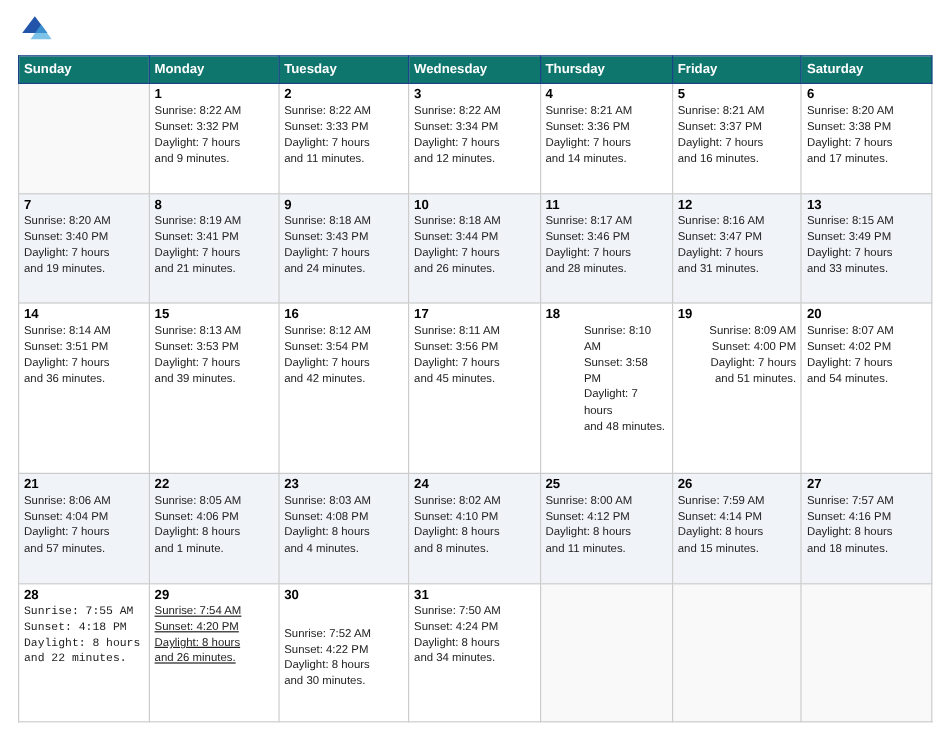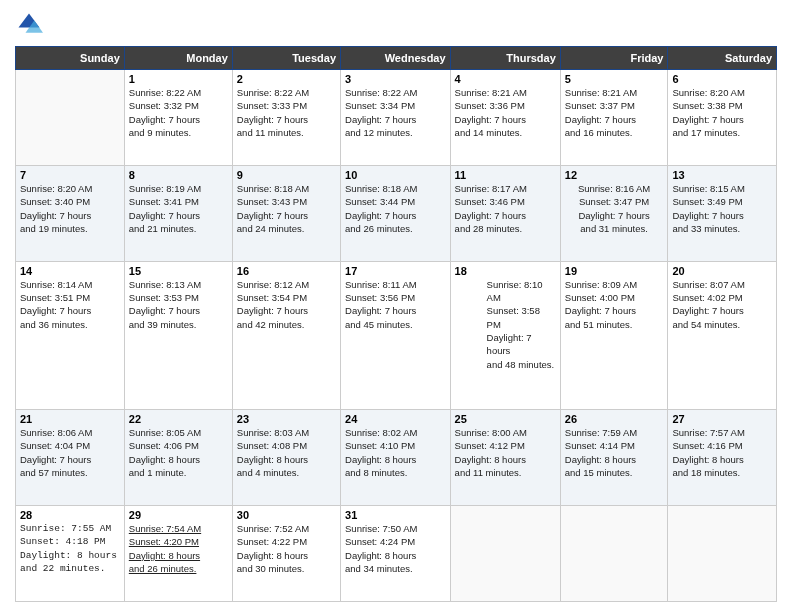--- a/index.html
+++ b/index.html
@@ -53,24 +53,24 @@
       font-size: 14px;
       color: #444;
     }
     .calendar {
       flex: 1;
       border-collapse: collapse;
       width: 100%;
       font-size: 10px;
     }
     .calendar th {
-      background-color: #404040;
+      background-color: #0f766e;
       color: #fff;
       padding: 5px 4px;
-      text-align: right;
+      text-align: left;
       font-size: 11px;
       font-weight: bold;
       border: 1px solid #1a4488;
     }
     .calendar td {
       border: 1px solid #ccc;
       vertical-align: top;
       padding: 3px 4px;
       width: 113px;
       background: #fff;
@@ -203,21 +203,21 @@
           </td>
           <td>
             <span class="day-num">11</span>
             <div class="day-info" style="white-space: pre-line;">Sunrise: 8:17 AM
 Sunset: 3:46 PM
 Daylight: 7 hours
 and 28 minutes.</div>
           </td>
           <td>
             <span class="day-num">12</span>
-            <div class="day-info" style="white-space: pre-line; text-align: center;">Sunrise: 8:16 AM
+            <div class="day-info" style="white-space: pre-line;">Sunrise: 8:16 AM
 Sunset: 3:47 PM
 Daylight: 7 hours
 and 31 minutes.</div>
           </td>
           <td>
             <span class="day-num">13</span>
             <div class="day-info" style="white-space: pre-line;">Sunrise: 8:15 AM
 Sunset: 3:49 PM
 Daylight: 7 hours
 and 33 minutes.</div>
@@ -254,21 +254,21 @@
           </td>
           <td>
             <span class="day-num">18</span>
             <div class="day-info" style="white-space: pre-line; margin-left: 32px;">Sunrise: 8:10 AM
 Sunset: 3:58 PM
 Daylight: 7 hours
 and 48 minutes.</div>
           </td>
           <td>
             <span class="day-num">19</span>
-            <div class="day-info" style="white-space: pre-line;">Sunrise: 8:09 AM
+            <div class="day-info" style="white-space: pre-line; text-align: right;">Sunrise: 8:09 AM
 Sunset: 4:00 PM
 Daylight: 7 hours
 and 51 minutes.</div>
           </td>
           <td>
             <span class="day-num">20</span>
             <div class="day-info" style="white-space: pre-line;">Sunrise: 8:07 AM
 Sunset: 4:02 PM
 Daylight: 7 hours
 and 54 minutes.</div>
@@ -335,21 +335,21 @@
           </td>
           <td>
             <span class="day-num">29</span>
             <div class="day-info" style="white-space: pre-line; text-decoration: underline;">Sunrise: 7:54 AM
 Sunset: 4:20 PM
 Daylight: 8 hours
 and 26 minutes.</div>
           </td>
           <td>
             <span class="day-num">30</span>
-            <div class="day-info" style="white-space: pre-line;">Sunrise: 7:52 AM
+            <div class="day-info" style="white-space: pre-line; margin-top: 20px;">Sunrise: 7:52 AM
 Sunset: 4:22 PM
 Daylight: 8 hours
 and 30 minutes.</div>
           </td>
           <td>
             <span class="day-num">31</span>
             <div class="day-info" style="white-space: pre-line;">Sunrise: 7:50 AM
 Sunset: 4:24 PM
 Daylight: 8 hours
 and 34 minutes.</div>

